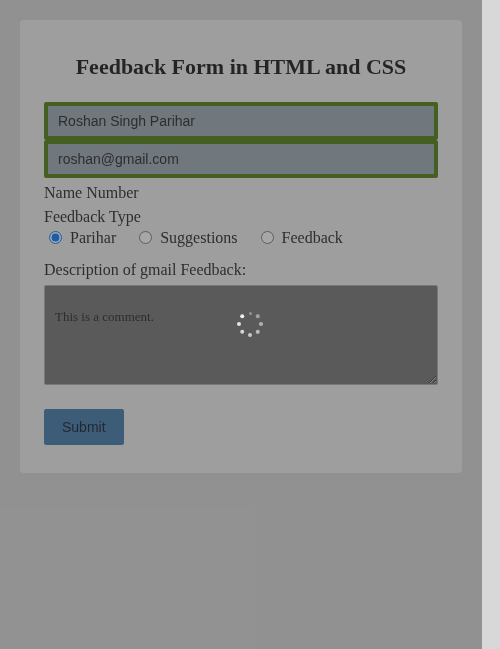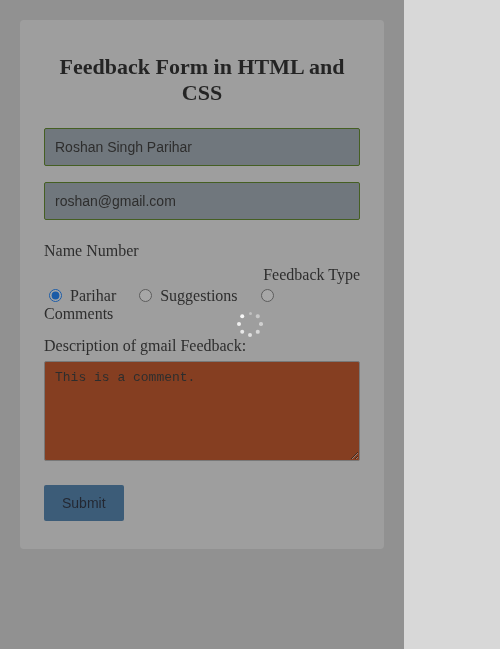--- a/index.html
+++ b/index.html
@@ -6,21 +6,21 @@
   html, body {
     margin: 0;
     padding: 0;
     width: 500px;
     height: 649px;
     font-family: Georgia, 'Times New Roman', serif;
     background: #d8d8d8;
     overflow: hidden;
   }
   .page {
-    width: 404px;
+    width: 482px;
     height: 649px;
     background: #d8d8d8;
     padding: 20px;
     position: relative;
   }
   .card {
     background: #efefef;
     border-radius: 4px;
     padding: 28px 24px 28px 24px;
   }
@@ -37,45 +37,44 @@
     margin: 6px 0 6px 0;
   }
   .text-input {
     width: 100%;
     height: 38px;
     padding: 0 10px;
     font-family: Arial, Helvetica, sans-serif;
     font-size: 14px;
     color: #222;
     background: #9ca8b2;
-    border: 1px solid #4d7c0f;
+    border: 4px solid #4d7c0f;
     border-radius: 2px;
-    margin-bottom: 16px;
   }
   .radios {
     margin: 2px 0 14px 0;
     font-size: 16px;
     color: #222;
   }
   .radios label {
     margin-right: 14px;
     font-family: Georgia, 'Times New Roman', serif;
   }
   .radios input[type="radio"] {
     margin-right: 4px;
     vertical-align: -1px;
   }
   .textarea {
     width: 100%;
     height: 100px;
-    padding: 8px 10px;
-    font-family: Liberation Mono, monospace;
+    padding: 23px 10px;
+    font-family: Liberation Serif, serif;
     font-size: 13px;
     color: #222;
-    background: #c2410c;
+    background: #737373;
     border: 1px solid #a9a9a9;
     border-radius: 2px;
     resize: both;
     margin-bottom: 20px;
   }
   .submit-btn {
     background: #3d77a9;
     color: #0f172a;
     font-family: Arial, Helvetica, sans-serif;
     font-size: 14px;
@@ -117,33 +116,33 @@
 <div class="page">
   <div class="card">
     <div class="title">Feedback Form in HTML and CSS</div>
 
     <input class="text-input" type="text" value="Roshan Singh Parihar" style="">
 
     <input class="text-input" type="text" value="roshan@gmail.com" style="">
 
     <div class="label">Name Number</div>
 
-    <div class="label" style="margin-bottom:2px;text-align:right;">Feedback Type</div>
+    <div class="label" style="margin-bottom:2px;">Feedback Type</div>
     <div class="radios">
       <label>
         <input type="radio" name="ft" checked="" style="">
         <span>Parihar</span>
       </label>
       <label>
         <input type="radio" name="ft" style="">
         <span>Suggestions</span>
       </label>
       <label>
         <input type="radio" name="ft" style="">
-        <span>Comments</span>
+        <span>Feedback</span>
       </label>
     </div>
 
     <div class="label">Description of gmail Feedback:</div>
     <textarea class="textarea" style="">This is a comment.</textarea>
 
     <button class="submit-btn">Submit</button>
   </div>
 
   <div class="dimmer"></div>

